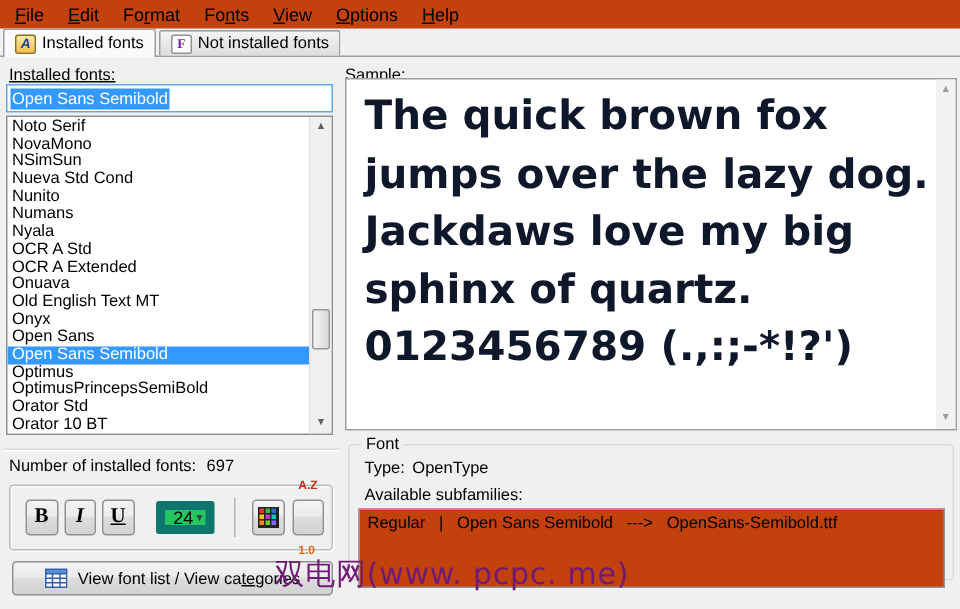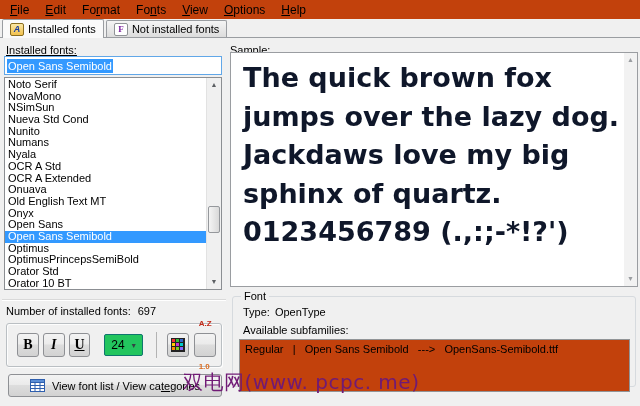--- a/index.html
+++ b/index.html
@@ -94,21 +94,21 @@
     border:1px solid #8e9094; border-radius:3px;
     display:flex; align-items:center; justify-content:center; cursor:default;
   }
   .fmt-btn { width:26px; height:24px; margin-right:4px; font-family:"Liberation Serif",serif; font-size:14px; }
   .fmt-btn.b { font-weight:bold; }
   .fmt-btn.i { font-style:italic; font-weight:bold; }
   .fmt-btn.u { text-decoration:underline; font-weight:bold; }
 
   .size-combo {
     margin-left:10px; width:46px; height:22px; background:#22c55e;
-    border:1px solid #0f766e; border-radius:2px; display:flex; align-items:stretch; overflow:hidden;
+    border:6px solid #0f766e; border-radius:2px; display:flex; align-items:stretch; overflow:hidden;
   }
   .size-combo .val { flex:1; display:flex; align-items:center; padding-left:6px; font-size:12px; }
   .size-combo .drop { width:16px; display:flex; align-items:center; justify-content:center; font-size:7px; color:#344; }
 
   .tb-sep { width:1px; height:26px; background:#b3b3b3; margin:0 11px 0 13px; }
   .icon-btn { width:26px; height:24px; margin-right:5px; }
   .sort-glyph { display:flex; flex-direction:column; line-height:7px; font-size:8px; font-weight:bold; letter-spacing:0; }
   .sort-glyph .t { color:#c32a18; }
   .sort-glyph .b { color:#d96a1e;margin-top:36px; }
 

